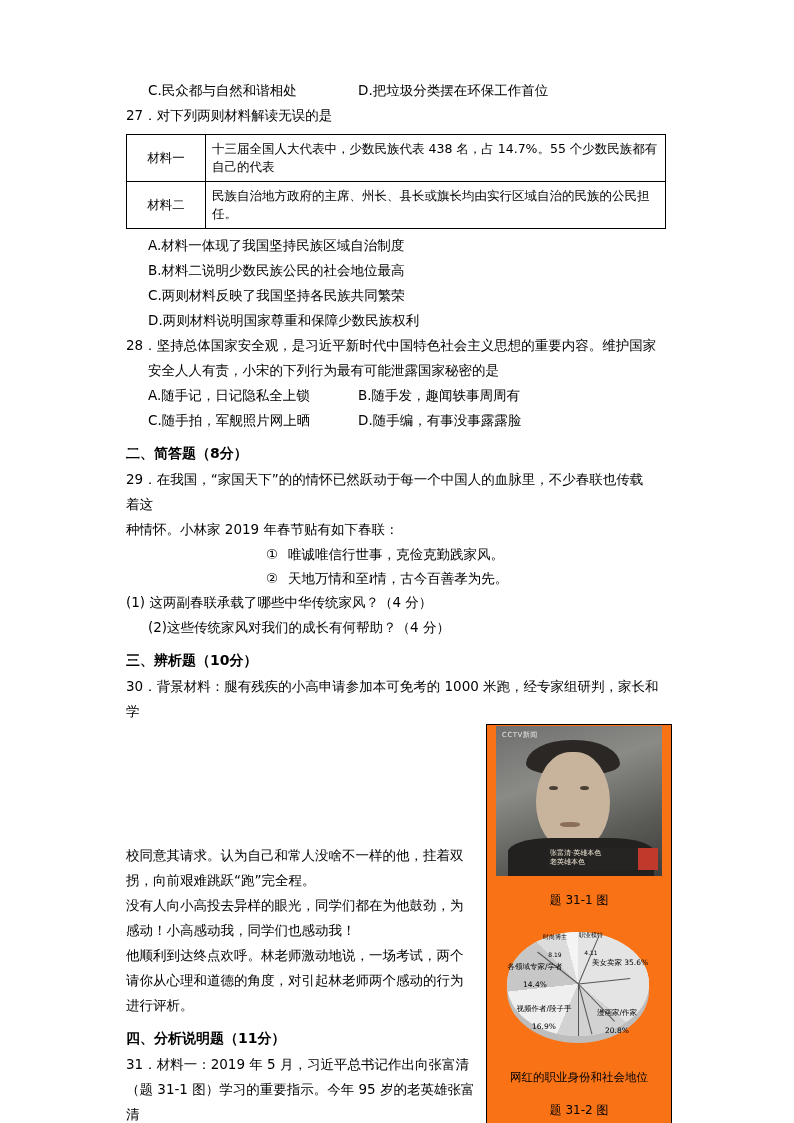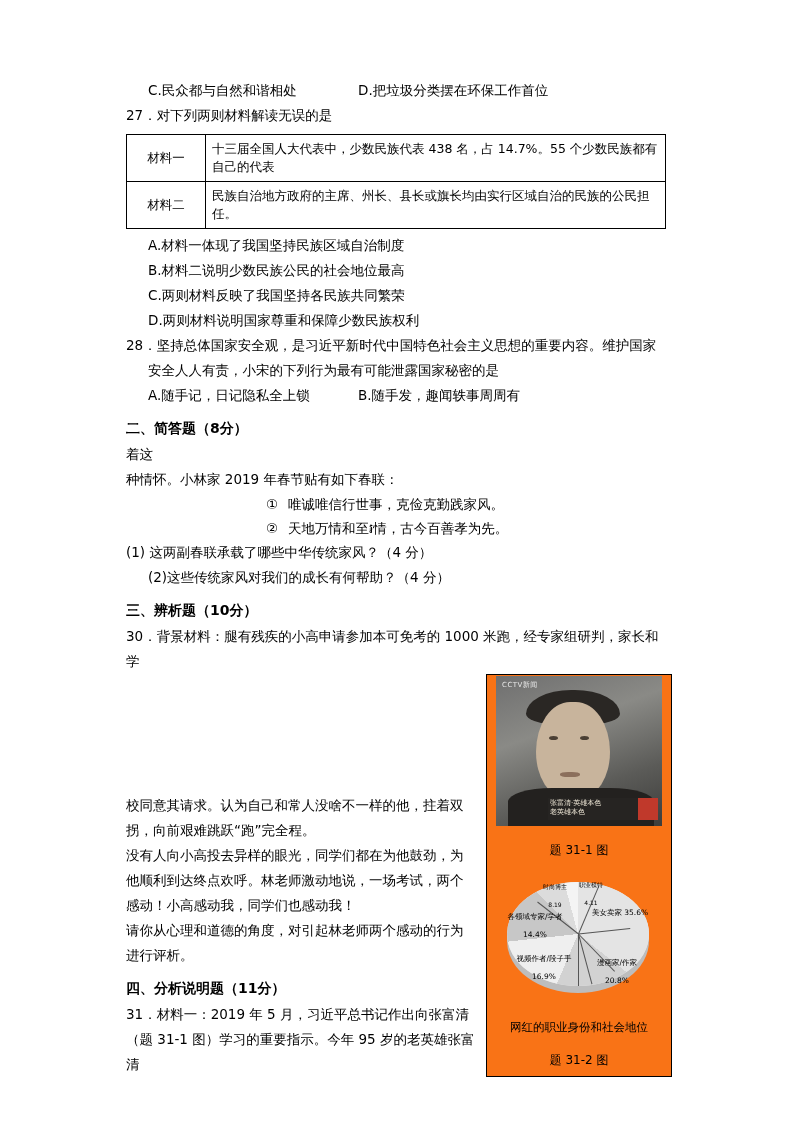--- a/index.html
+++ b/index.html
@@ -256,45 +256,50 @@
     <div class="line indent1">B.材料二说明少数民族公民的社会地位最高</div>
     <div class="line indent1">C.两则材料反映了我国坚持各民族共同繁荣</div>
     <div class="line indent1">D.两则材料说明国家尊重和保障少数民族权利</div>
 
     <div class="line">28．坚持总体国家安全观，是习近平新时代中国特色社会主义思想的重要内容。维护国家</div>
     <div class="line indent1">安全人人有责，小宋的下列行为最有可能泄露国家秘密的是</div>
     <div class="opts">
       <div class="opt-a indent1">A.随手记，日记隐私全上锁</div>
       <div class="opt-b">B.随手发，趣闻轶事周周有</div>
     </div>
+    <div class="opts">
+      <div class="opt-a indent1">C.随手拍，军舰照片网上晒</div>
+      <div class="opt-b">D.随手编，有事没事露露脸</div>
+    </div>
 
     <div class="section-head">二、简答题（8分）</div>
 
+    <div class="line">29．在我国，“家国天下”的的情怀已然跃动于每一个中国人的血脉里，不少春联也传载</div>
     <div class="line">着这</div>
     <div class="line">种情怀。小林家 2019 年春节贴有如下春联：</div>
     <div class="couplet">
       <span class="cnum">①</span><span>唯诚唯信行世事，克俭克勤践家风。</span>
     </div>
     <div class="couplet">
       <span class="cnum">②</span><span>天地万情和至៛情，古今百善孝为先。</span>
     </div>
     <div class="line">(1) 这两副春联承载了哪些中华传统家风？（4 分）</div>
     <div class="line indent1">(2)这些传统家风对我们的成长有何帮助？（4 分）</div>
 
     <div class="section-head">三、辨析题（10分）</div>
 
     <div class="line">30．背景材料：腿有残疾的小高申请参加本可免考的 1000 米跑，经专家组研判，家长和学</div>
 
     <div class="twocol">
       <div class="leftcol">
         <div class="line">校同意其请求。认为自己和常人没啥不一样的他，拄着双</div>
         <div class="line">拐，向前艰难跳跃“跑”完全程。</div>
         <div class="line">没有人向小高投去异样的眼光，同学们都在为他鼓劲，为</div>
+        <div class="line">感动！小高感动我，同学们也感动我！</div>
         <div class="line">他顺利到达终点欢呼。林老师激动地说，一场考试，两个</div>
-        <div class="line">感动！小高感动我，同学们也感动我！</div>
         <div class="line">请你从心理和道德的角度，对引起林老师两个感动的行为</div>
         <div class="line">进行评析。</div>
 
         <div class="section-head">四、分析说明题（11分）</div>
         <div class="line">31．材料一：2019 年 5 月，习近平总书记作出向张富清</div>
         <div class="line">（题 31-1 图）学习的重要指示。今年 95 岁的老英雄张富清</div>
       </div>
 
       <div class="rightcol">
         <div class="figure-box">

